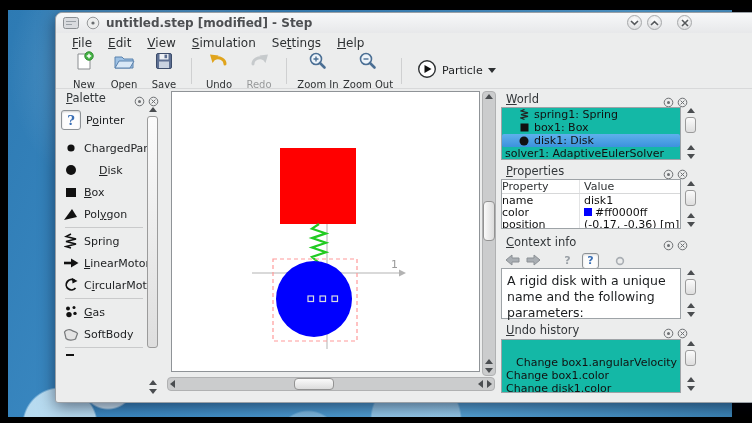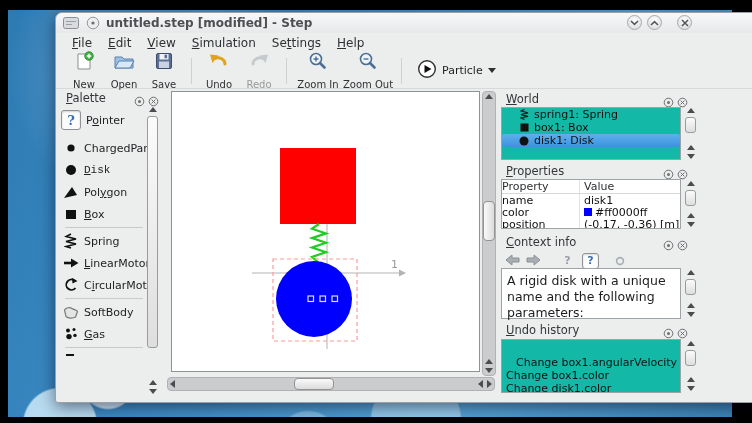--- a/index.html
+++ b/index.html
@@ -260,37 +260,37 @@
           </svg>
         </span>
       <span style="margin-left:3px;">ChargedParticle</span>
     </div>
     <div class="pal-item">
       <span class="pic">
           <svg width="14" height="14">
             <circle cx="7" cy="7" r="5" fill="#111"></circle>
           </svg>
         </span>
-      <span style="margin-left:3px;font-family:Liberation Mono, monospace;"><u>D</u>isk</span>
+      <span style="margin-left:18px;"><u>D</u>isk</span>
+    </div>
+    <div class="pal-item">
+      <span class="pic">
+          <svg width="14" height="14">
+            <rect x="2" y="3" width="10" height="9" fill="#111"></rect>
+          </svg>
+        </span>
+      <span style="margin-left:3px;"><u>B</u>ox</span>
     </div>
     <div class="pal-item">
       <span class="pic">
           <svg width="14" height="13">
             <polygon points="0,12 13,9 8,1" fill="#111"></polygon>
           </svg>
         </span>
       <span style="margin-left:3px;">Pol<u>y</u>gon</span>
-    </div>
-    <div class="pal-item">
-      <span class="pic">
-          <svg width="14" height="14">
-            <rect x="2" y="3" width="10" height="9" fill="#111"></rect>
-          </svg>
-        </span>
-      <span style="margin-left:3px;"><u>B</u>ox</span>
     </div>
     <div class="pal-sep"></div>
     <div class="pal-item">
       <span class="pic">
           <svg width="14" height="16">
             <polyline points="7,1 2,3.5 12,6 2,8.5 12,11 2,13.5 7,15" fill="none" stroke="#111" stroke-width="1.5"></polyline>
           </svg>
         </span>
       <span style="margin-left:3px;">Spring</span>
     </div>
@@ -306,39 +306,39 @@
     <div class="pal-item">
       <span class="pic">
           <svg width="14" height="14">
             <path d="M10.5 2.5 A5.2 5.2 0 1 0 11.5 10" fill="none" stroke="#111" stroke-width="1.8"></path>
             <polygon points="8,0 13.5,3 8.5,5.5" fill="#111"></polygon>
           </svg>
         </span>
       <span style="margin-left:3px;">C<u>i</u>rcularMotor</span>
     </div>
     <div class="pal-sep"></div>
-    <div class="pal-item">
-      <span class="pic">
-          <svg width="16" height="13">
-            <path d="M1.5 4 C3 1.5 7 1 9 2.5 C11 4 13.5 3.5 14.5 5.5 L12.5 11 C10 12.5 5 12.5 3 10.5 Z" fill="#e4e4e4" stroke="#77797b" stroke-width="1.2"></path>
-          </svg>
-        </span>
-      <span style="margin-left:3px;">SoftBody</span>
-    </div>
     <div class="pal-item">
       <span class="pic">
           <svg width="14" height="14">
             <circle cx="4" cy="3.5" r="2" fill="#111"></circle>
             <circle cx="10" cy="2.6" r="1.5" fill="#111"></circle>
             <circle cx="5" cy="9.6" r="2.7" fill="#111"></circle>
             <circle cx="11" cy="8.4" r="1.7" fill="#111"></circle>
           </svg>
         </span>
       <span style="margin-left:3px;"><u>G</u>as</span>
     </div>
+    <div class="pal-item">
+      <span class="pic">
+          <svg width="16" height="13">
+            <path d="M1.5 4 C3 1.5 7 1 9 2.5 C11 4 13.5 3.5 14.5 5.5 L12.5 11 C10 12.5 5 12.5 3 10.5 Z" fill="#e4e4e4" stroke="#77797b" stroke-width="1.2"></path>
+          </svg>
+        </span>
+      <span style="margin-left:3px;">SoftBody</span>
+    </div>
     <div class="pal-sep"></div>
     <div class="pal-item" style="height:8px;">
       <span class="pic">
           <svg width="14" height="6">
             <path d="M2 4h8" stroke="#111" stroke-width="2"></path>
           </svg>
         </span>
     </div>
   </div>
 
@@ -415,20 +415,23 @@
         </span>
       <span>box1: Box</span>
     </div>
     <div class="row selected">
       <span class="ric">
           <svg width="10" height="10">
             <circle cx="5" cy="5" r="4.5" fill="#111"></circle>
           </svg>
         </span>
       <span>disk1: Disk</span>
+    </div>
+    <div class="row" style="padding-left:3px;">
+      <span>solver1: AdaptiveEulerSolver</span>
     </div>
   </div>
   <div class="mscroll" style="left:628px; top:93px; height:55px;">
     <span class="tri-up"></span>
     <span class="mthumb"></span>
     <span class="spacer"></span>
     <span class="tri-up"></span>
     <span class="tri-dn"></span>
   </div>
 

